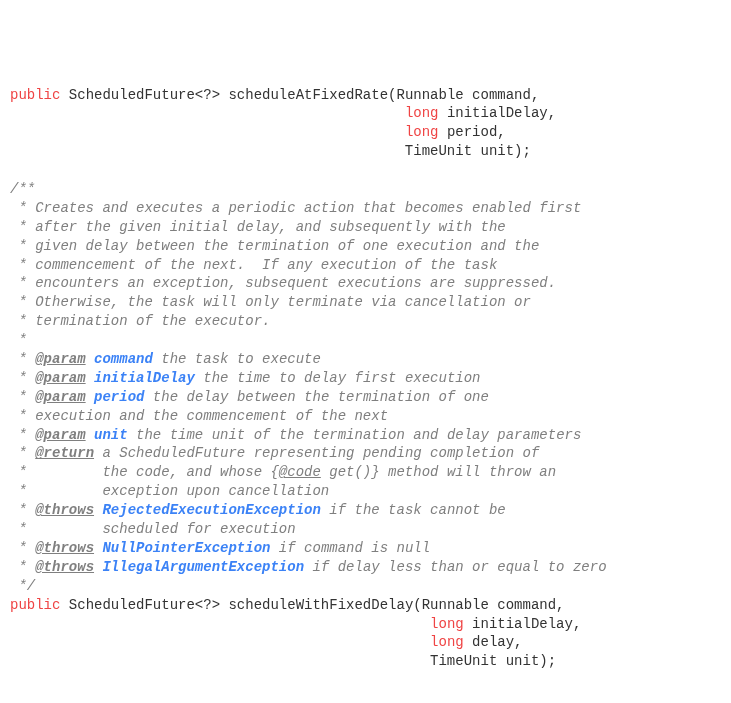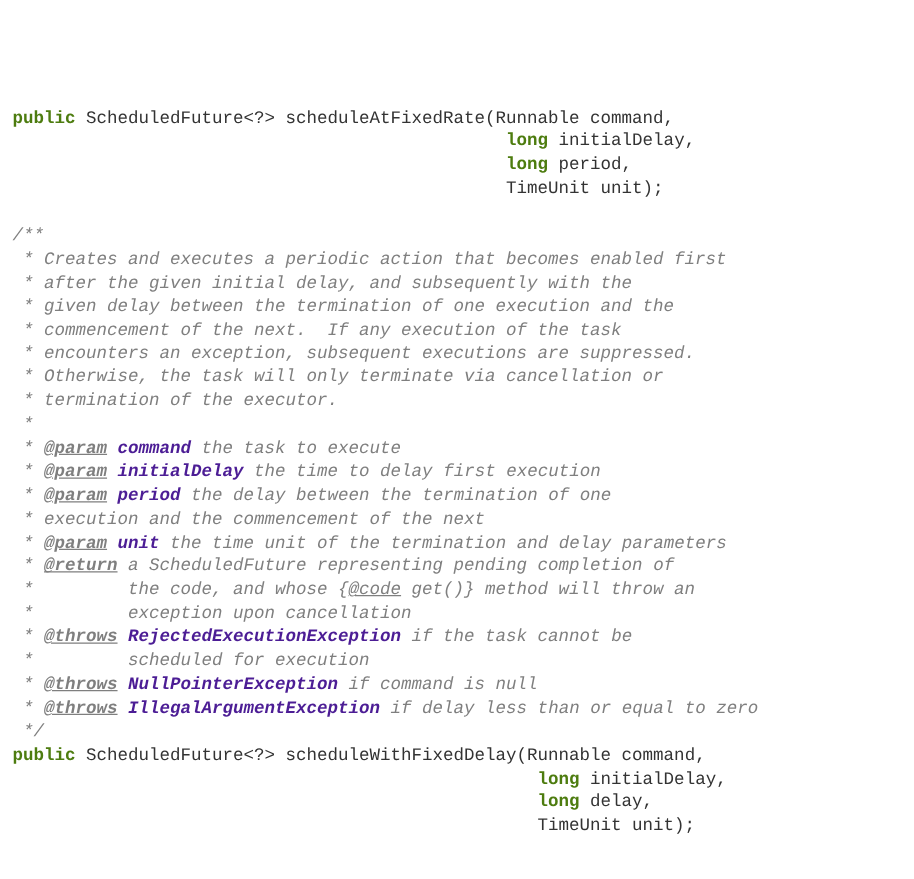--- a/index.html
+++ b/index.html
@@ -5,24 +5,24 @@
     body {
       font-family: Consolas, "Courier New", monospace;
       font-size: 14px;
       white-space: pre;
       margin: 0;
       padding: 10px;
       background: #ffffff;
       color: #333333;
       line-height: 1.35;
     }
-    .kw { color: #4d7c0f; font-weight: bold; }
+    .kw { color: #ef4444; font-weight: normal; }
     .comment { color: #7F7F7F; font-style: italic; }
     .tag { color: #7F7F7F; font-style: italic; font-weight: bold; text-decoration: underline; }
-    .tagname { color: #4c1d95; font-style: italic; font-weight: bold; }
+    .tagname { color: #3b82f6; font-style: italic; font-weight: bold; }
     .codetag { color: #7F7F7F; font-style: italic; font-weight: normal; text-decoration: underline; }
   </style>
 </head>
 <body>
 
 
 
 <div><span class="kw">public</span><span> ScheduledFuture&lt;?&gt; scheduleAtFixedRate(Runnable command,</span>
 <span>                                               </span><span class="kw">long</span><span> initialDelay,</span>
 <span>                                               </span><span class="kw">long</span><span> period,</span>

